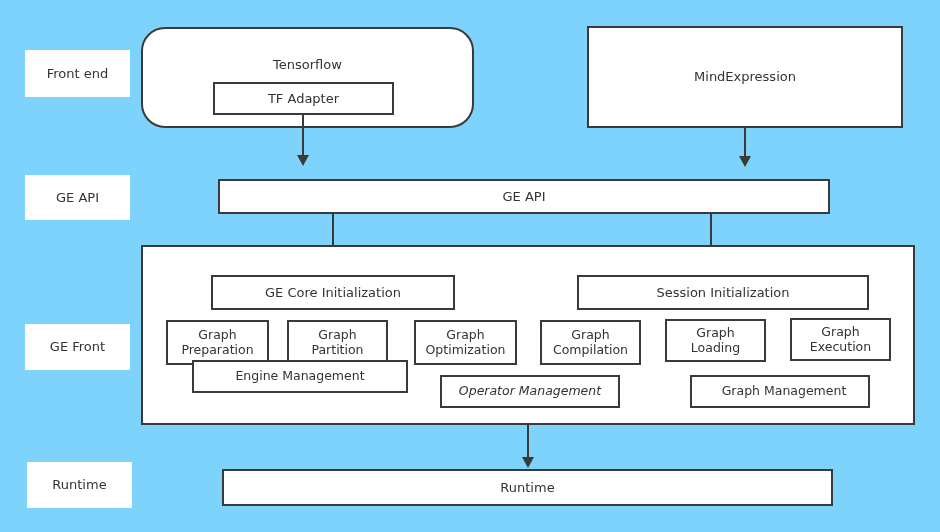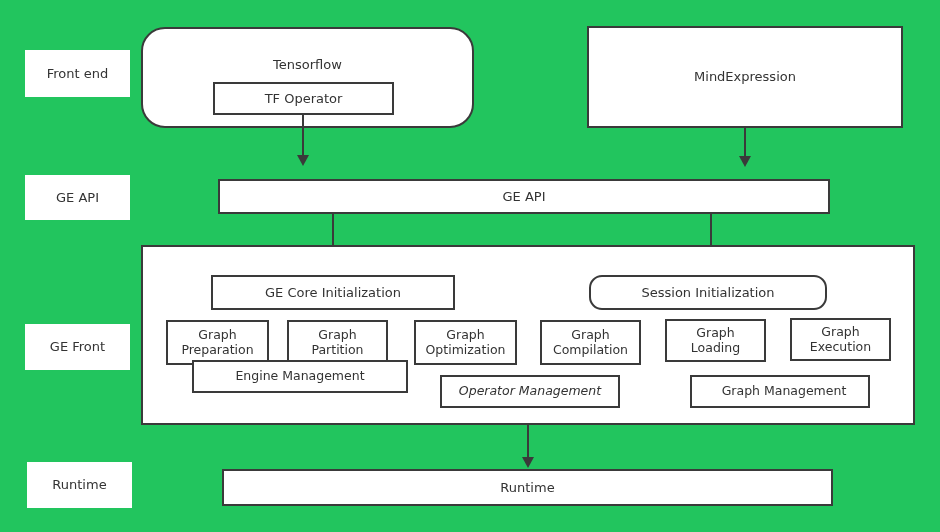--- a/index.html
+++ b/index.html
@@ -5,21 +5,21 @@
 <style>
   html, body {
     margin: 0;
     padding: 0;
     background: #000000;
   }
   #diagram-root {
     position: relative;
     width: 940px;
     height: 532px;
-    background: #22c55e;
+    background: #7dd3fc;
     font-family: "DejaVu Sans", "Liberation Sans", sans-serif;
     overflow: hidden;
   }
 
   
   .node {
     position: absolute;
     box-sizing: border-box;
     background: #ffffff;
     color: #333333;
@@ -90,21 +90,21 @@
 
   <div class="node layer-chip" style="left:27px; top:462px; width:105px; height:46px;">
     <span>Runtime</span>
   </div>
 
   <div class="node boxed panel" style="left:141px; top:27px; width:333px; height:101px;border-radius:24px;">
     <span class="fs-13">Tensorflow</span>
   </div>
 
   <div class="node boxed" style="left:213px; top:82px; width:181px; height:33px;">
-    <span class="fs-13">TF Operator</span>
+    <span class="fs-13">TF Adapter</span>
   </div>
 
   <div class="node boxed" style="left:587px; top:26px; width:316px; height:102px;">
     <span class="fs-13">MindExpression</span>
   </div>
 
   <div class="conn-line" style="left:302px; top:115px; height:42px;"></div>
   <div class="conn-head" style="left:297px; top:155px;"></div>
 
   <div class="conn-line" style="left:744px; top:128px; height:30px;"></div>
@@ -119,21 +119,21 @@
 
   <div class="conn-line" style="left:710px; top:214px; height:46px;"></div>
   <div class="conn-head" style="left:705px; top:259px;"></div>
 
   <div class="node boxed panel panel-ge-core" style="left:141px; top:245px; width:774px; height:180px;"></div>
 
   <div class="node boxed" style="left:211px; top:275px; width:244px; height:35px;">
     <span class="fs-13">GE Core Initialization</span>
   </div>
 
-  <div class="node boxed" style="left:589px; top:275px; width:238px; height:35px;border-radius:13px;">
+  <div class="node boxed" style="left:577px; top:275px; width:292px; height:35px;">
     <span class="fs-13">Session Initialization</span>
   </div>
 
   <div class="node boxed" style="left:166px; top:320px; width:103px; height:45px;">
     <span class="fs-12">Graph
 Preparation</span>
   </div>
 
   <div class="node boxed" style="left:287px; top:320px; width:101px; height:45px;">
     <span class="fs-12">Graph

